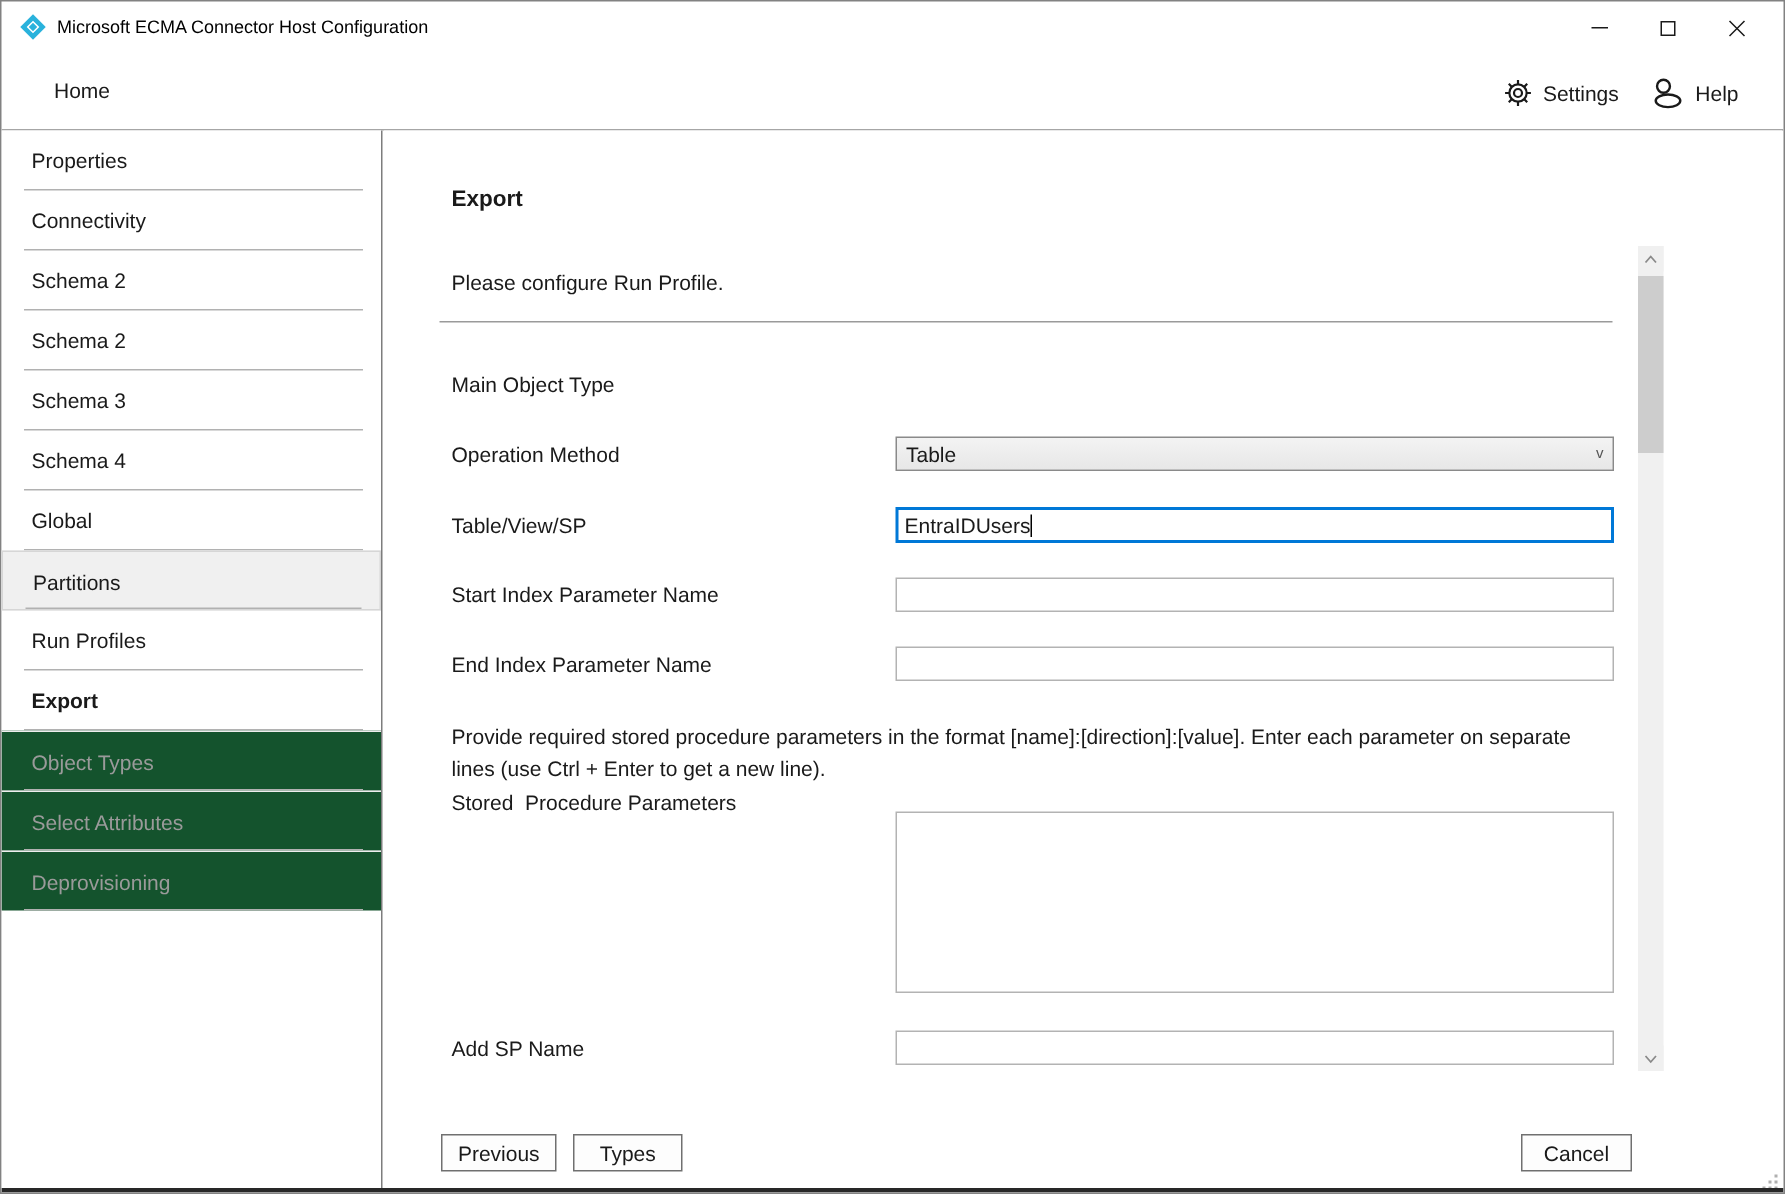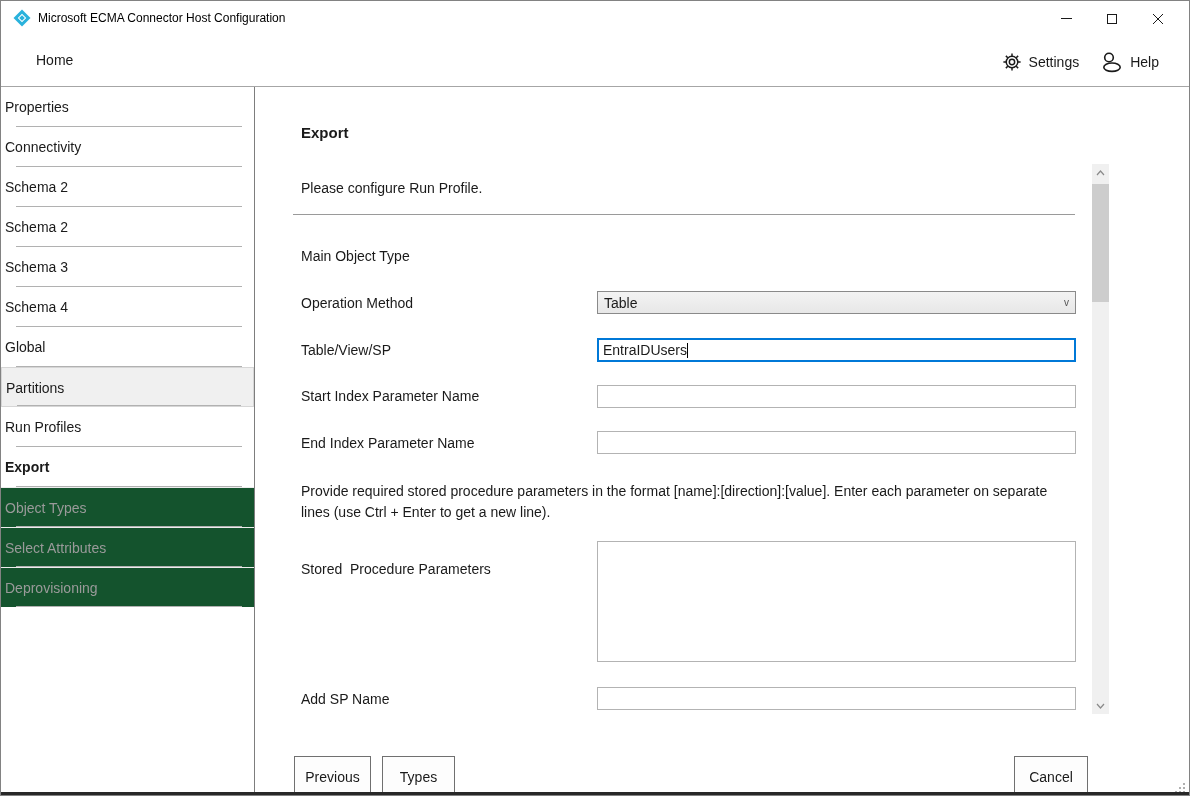--- a/index.html
+++ b/index.html
@@ -23,21 +23,21 @@
   .glyph-max { width:10px; height:10px; border:1px solid #1a1a1a; }
 
   
   .navrow { position:absolute; left:0; top:35px; right:0; height:51px; border-bottom:1px solid #a6a6a6; }
   .home { position:absolute; left:35px; top:16px; font-size:14px; }
   .nav-right { position:absolute; right:30px; top:0; height:51px; display:flex; align-items:center; gap:20px; }
   .nav-item { display:flex; align-items:center; gap:6px; font-size:14px; }
 
   
   .sidebar { position:absolute; left:0; top:86px; width:254px; bottom:3px; border-right:1px solid #7d7d7d; background:#fff; }
-  .sb-item { position:relative; height:40px; line-height:40px; padding-left:4px; font-size:14px; }
+  .sb-item { position:relative; height:40px; line-height:40px; padding-left:20px; font-size:14px; }
   .sb-item::after { content:""; position:absolute; left:15px; right:12px; bottom:0; border-bottom:1px solid #b1b1b1; }
   .sb-item.active { font-weight:bold; }
   .sb-item.focused { background:#f0f0f0; border:1px solid #d6d6d6; }
   .sb-item.disabled { background:#14532d; color:#9a9a9a; border-top:1px solid #ededed; }
 
   
   .main { position:absolute; left:255px; top:86px; right:1px; bottom:3px; background:#fff; }
   .h-export { position:absolute; left:45px; top:37px; font-size:15px; font-weight:bold; }
   .notice { position:absolute; left:45px; top:93px; font-size:14px; }
   .divider { position:absolute; left:37px; width:782px; top:127px; border-top:1px solid #9a9a9a; }
@@ -56,21 +56,21 @@
            font-family:"Liberation Sans", sans-serif; font-size:14px; outline:none; }
   .instructions { position:absolute; left:45px; top:394px; width:762px; font-size:14px; line-height:21px; }
 
   
   .scrollbar { position:absolute; left:836px; top:77px; width:17px; height:550px; background:#f0f0f0; }
   .sb-arrow { position:absolute; left:0; width:17px; height:17px; display:flex; align-items:center; justify-content:center; background:#f0f0f0; }
   .sb-arrow.up { top:0; } .sb-arrow.down { bottom:0; }
   .sb-thumb { position:absolute; left:0; top:20px; width:17px; height:118px; background:#cdcdcd; }
 
   
-  .btn { position:absolute; top:669px; height:41px; background:#fdfdfd; border:1px solid #707070;
+  .btn { position:absolute; top:669px; height:25px; background:#fdfdfd; border:1px solid #707070;
          font-size:14px; font-family:"Liberation Sans", sans-serif; color:#1a1a1a; }
   .btn-prev { left:38px;  width:77px; }
   .btn-next { left:126px; width:73px; }
   .btn-cancel { left:758px; width:74px; }
   .grip { position:absolute; right:3px; bottom:1px; }
 </style>
 </head>
 <body>
 
 <div class="window">
@@ -152,21 +152,21 @@
     </div>
 
     <div class="flabel" style="top:301px">Start Index Parameter Name</div>
     <input class="ctrl tinput" style="top: 298px;" value="">
 
     <div class="flabel" style="top:348px">End Index Parameter Name</div>
     <input class="ctrl tinput" style="top: 344px;" value="">
 
     <div class="instructions">Provide required stored procedure parameters in the format [name]:[direction]:[value]. Enter each parameter on separate lines (use Ctrl + Enter to get a new line).</div>
 
-    <div class="flabel" style="top:474px">Stored  Procedure Parameters</div>
+    <div class="flabel" style="top:440px">Stored  Procedure Parameters</div>
     <textarea class="ctrl tarea" style="top: 454px;"></textarea>
 
     <div class="flabel" style="top:604px">Add SP Name</div>
     <input class="ctrl tinput" style="top: 600px;" value="">
 
     <div class="scrollbar">
       <div class="sb-arrow up">
         <svg width="9" height="6" viewBox="0 0 9 6">
             <polyline points="1,5 4.5,1 8,5" fill="none" stroke="#8a8a8a" stroke-width="1.2"></polyline>
           </svg>

